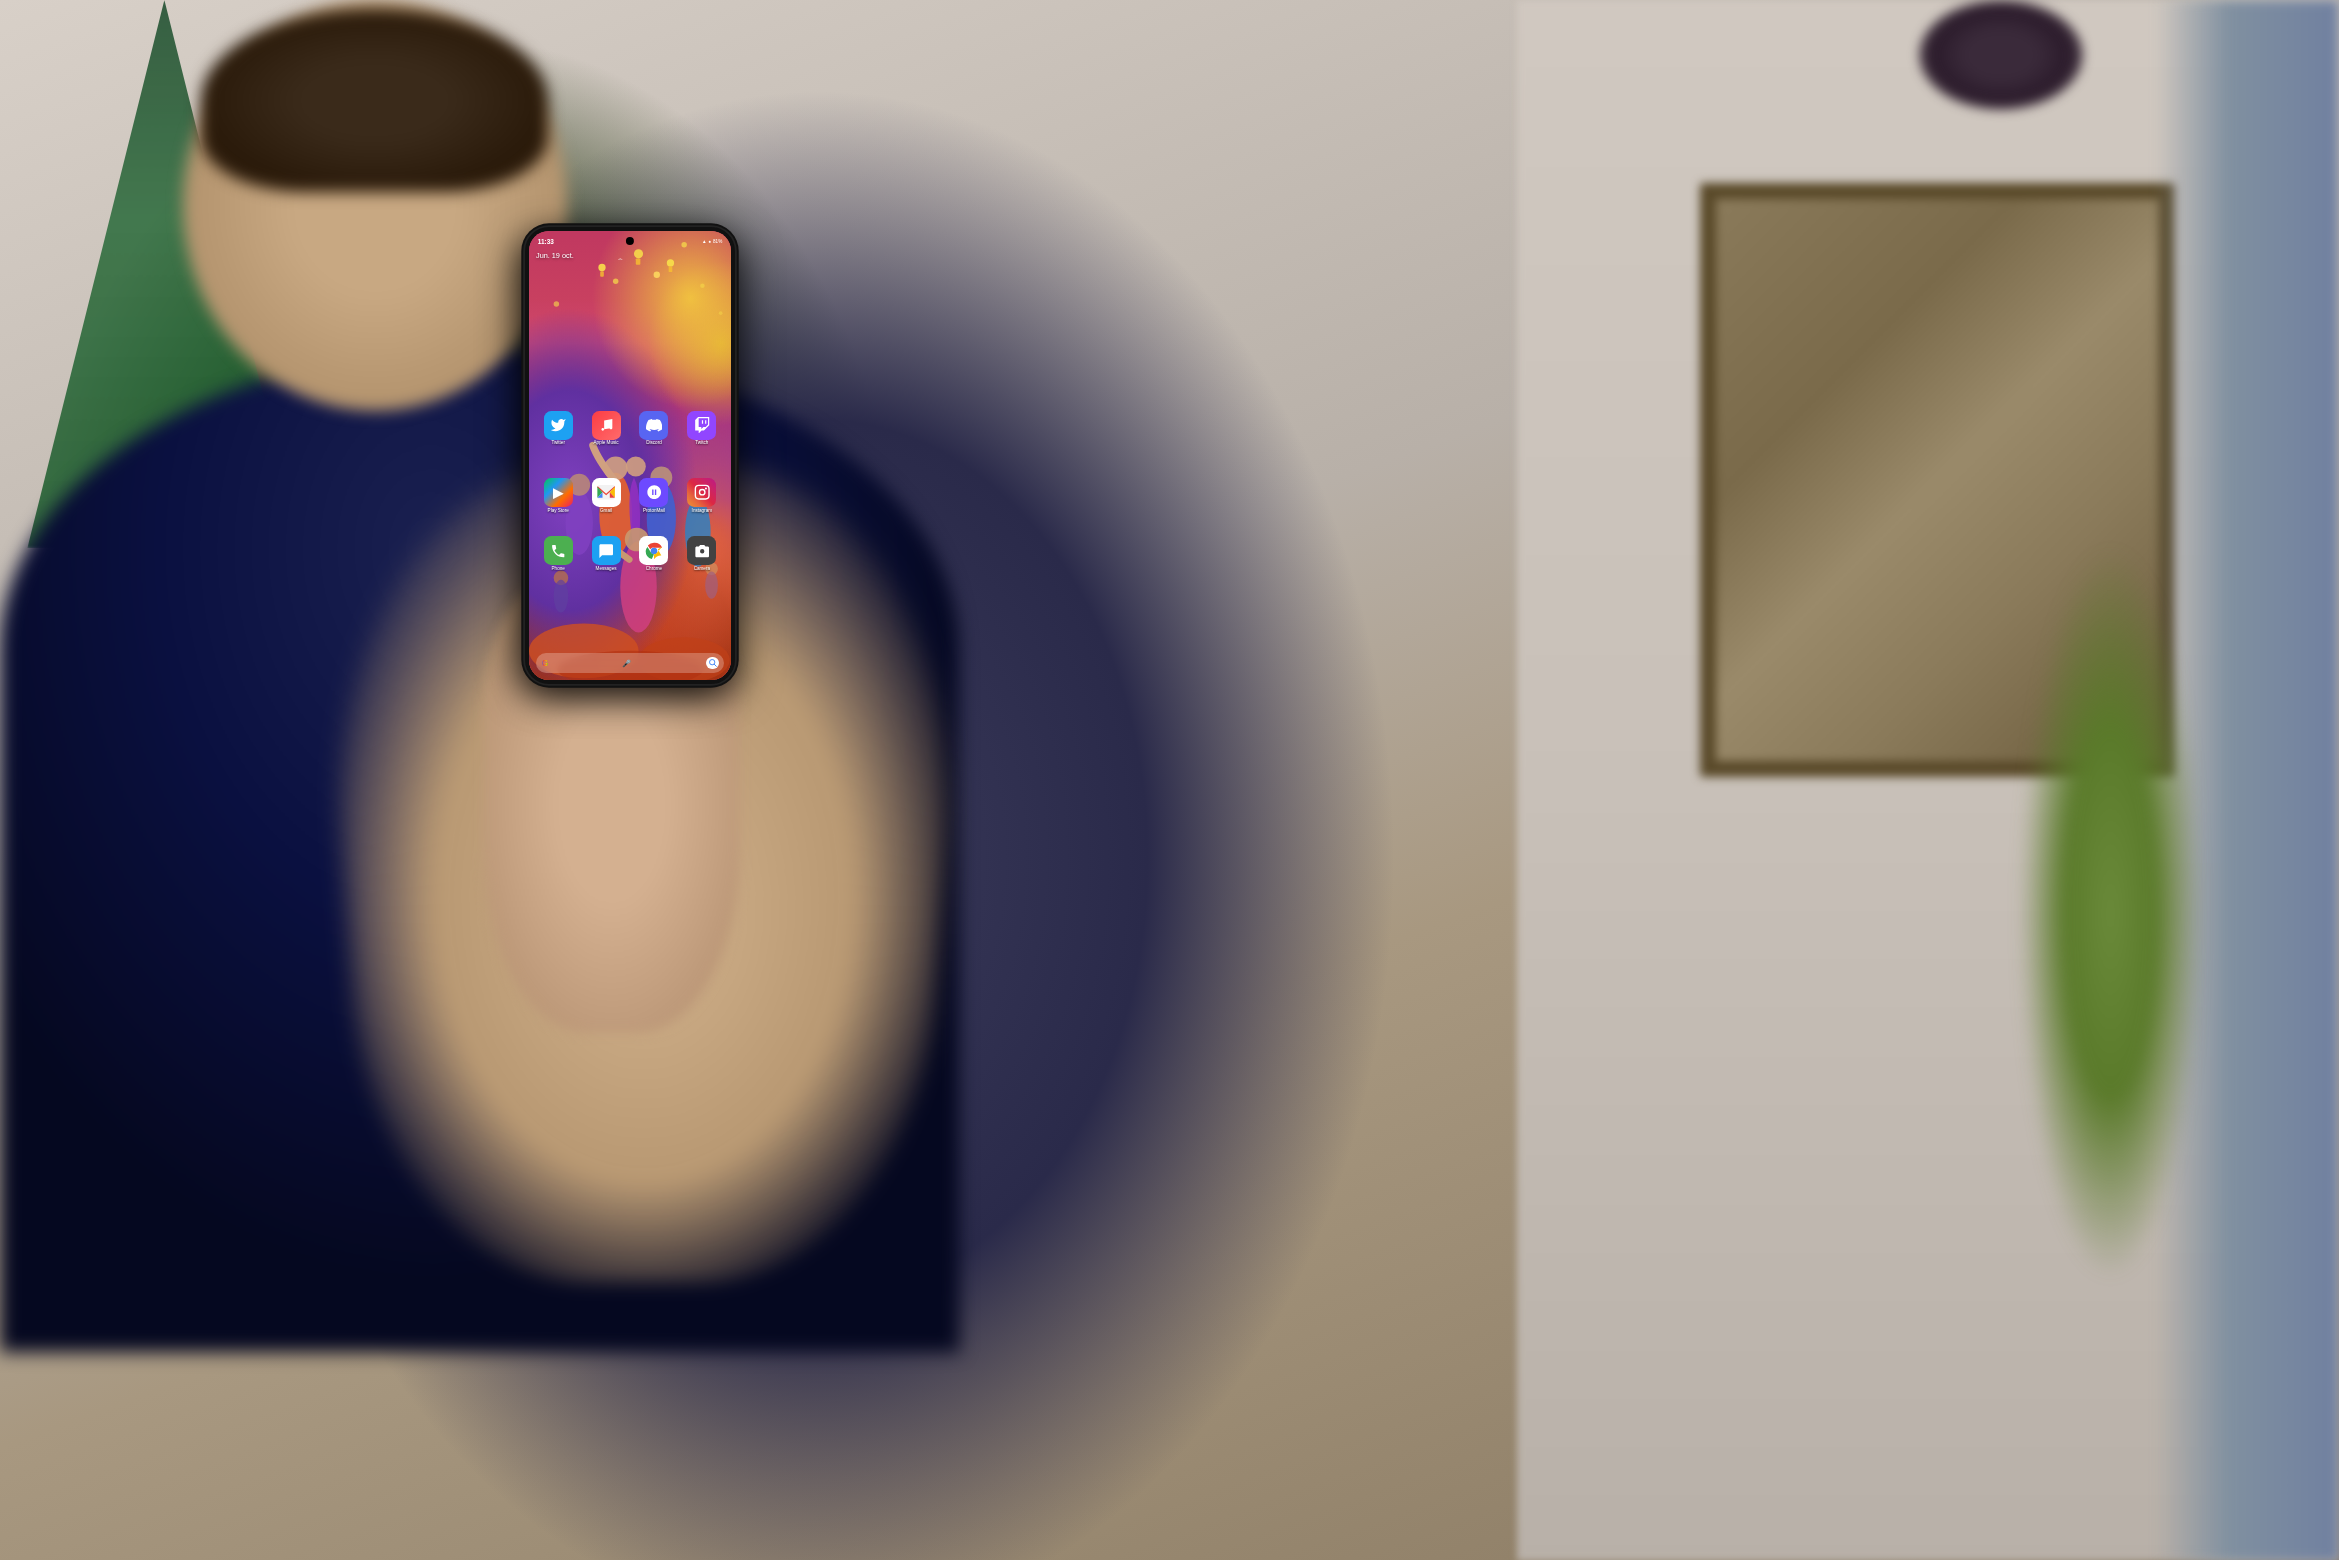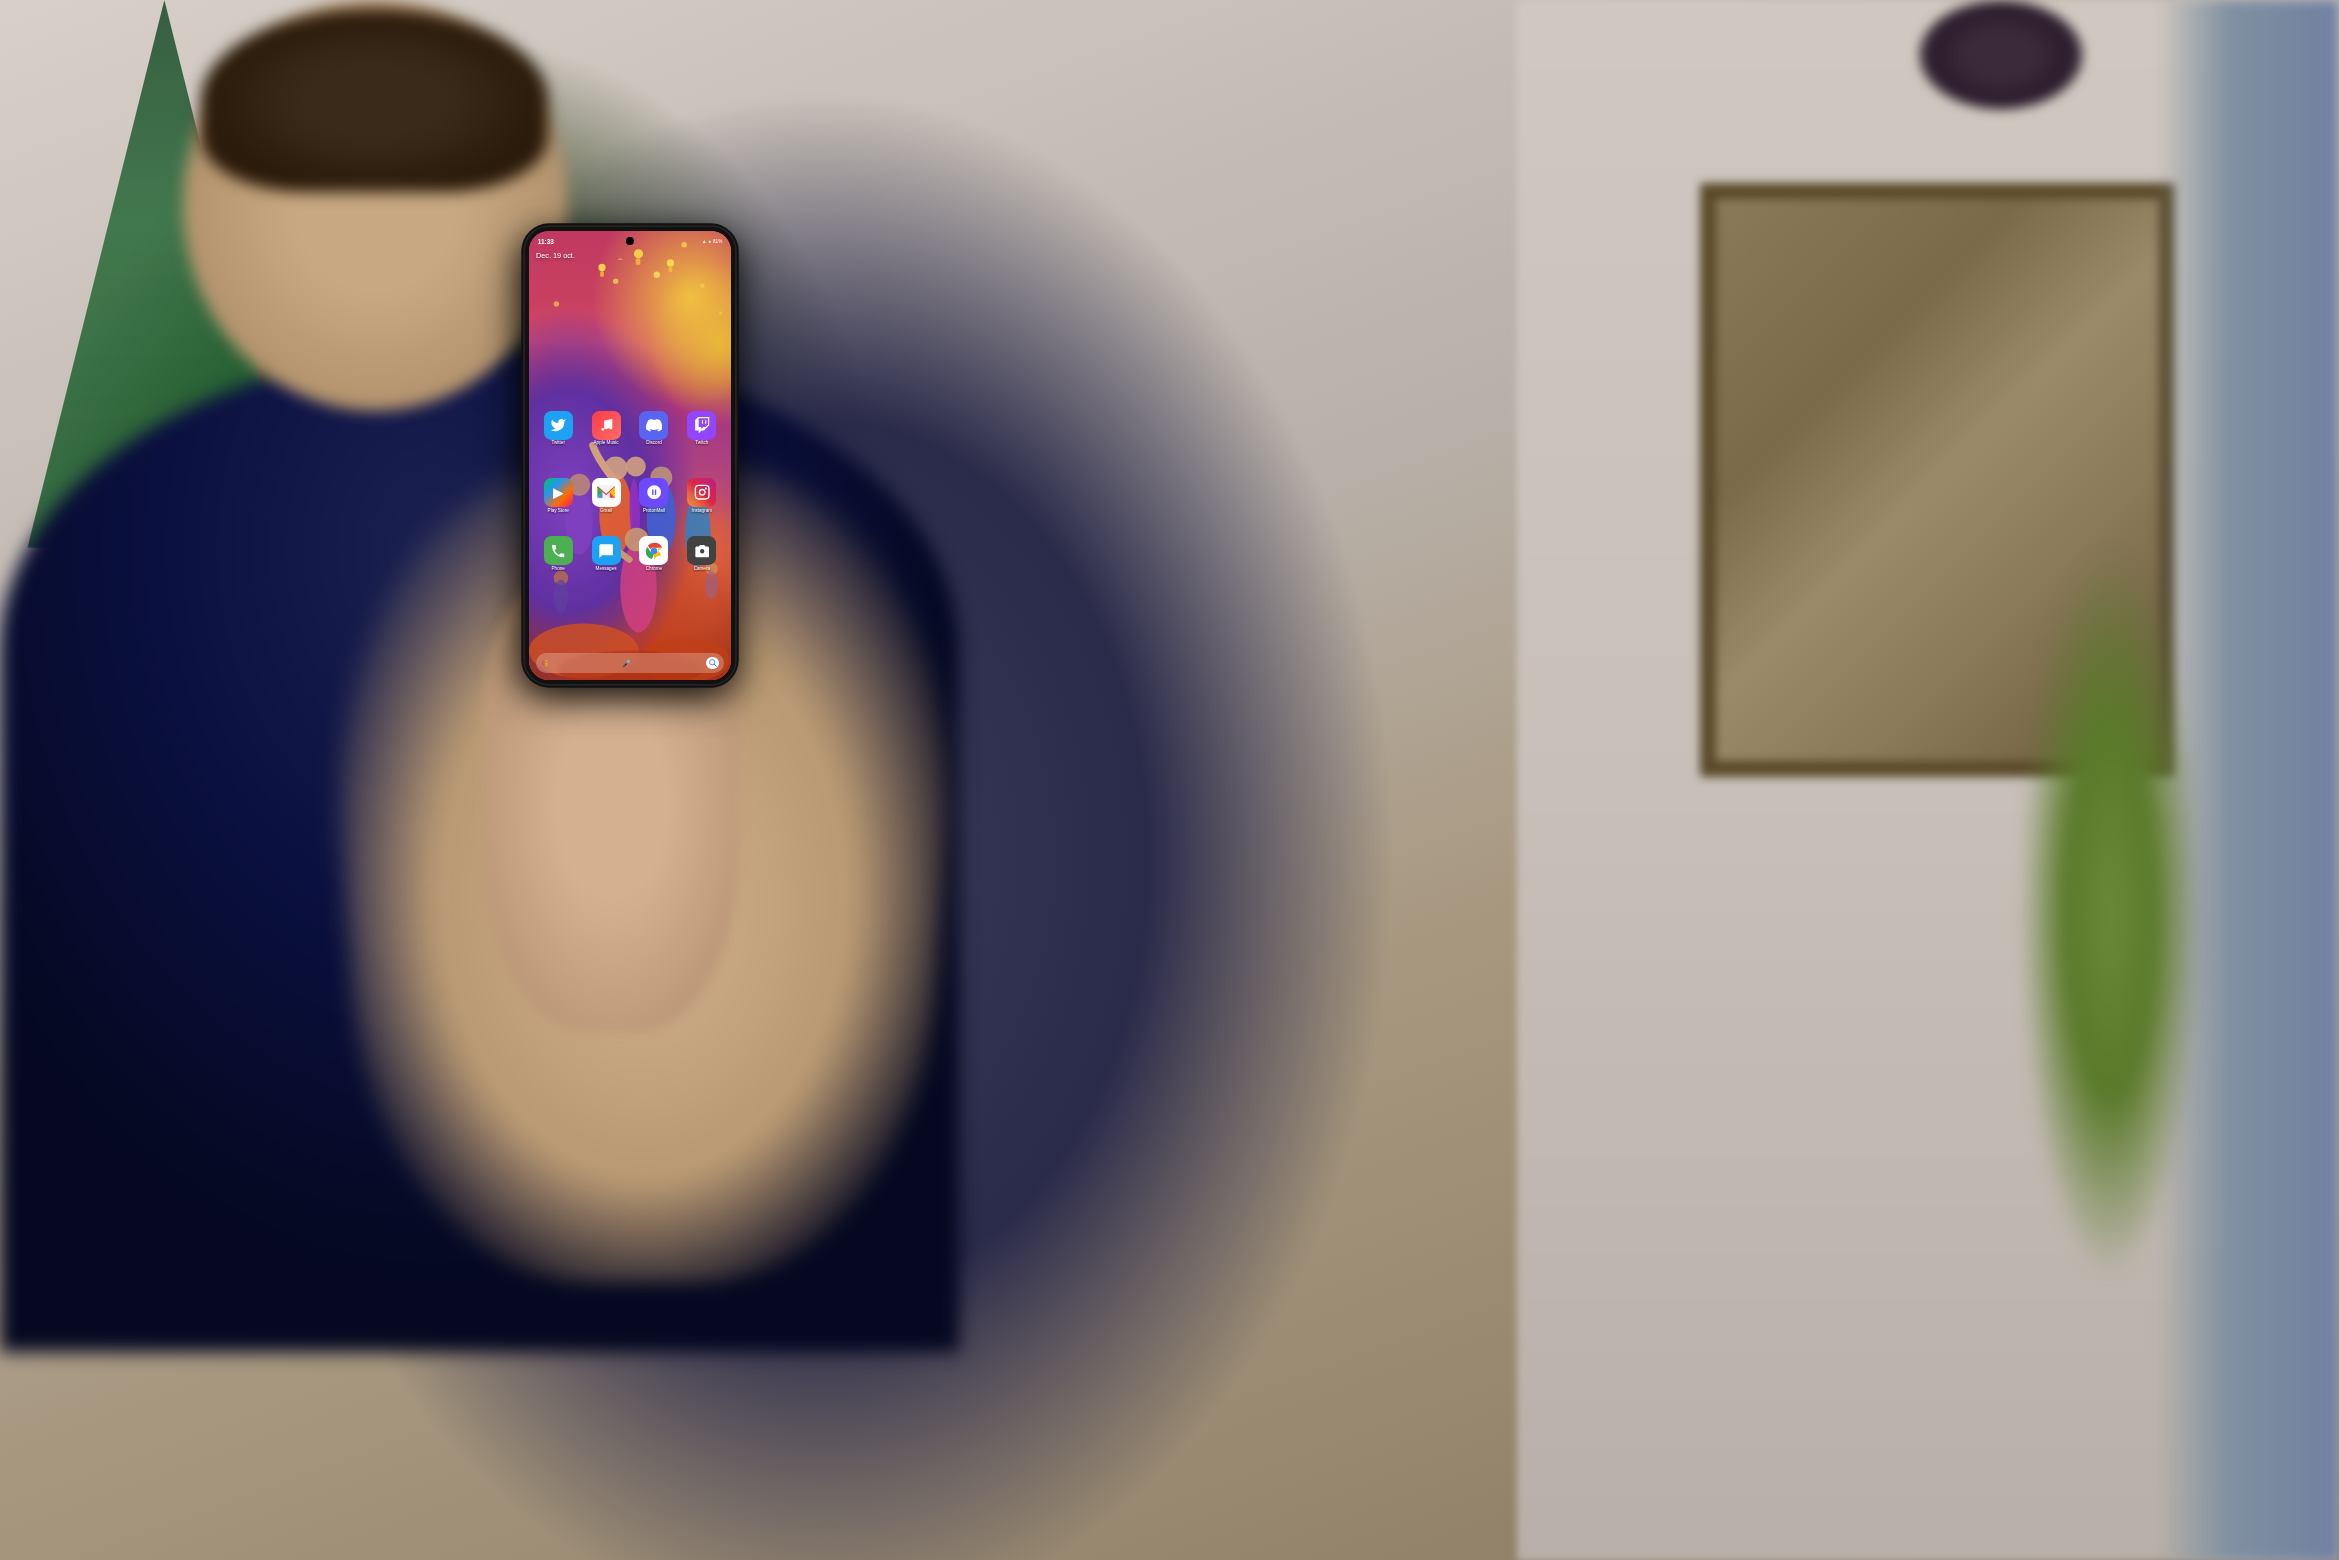--- a/index.html
+++ b/index.html
@@ -488,21 +488,21 @@
         <span class="status-time">11:33</span>
         <div class="status-icons">
           <span>▲</span>
           <span>●</span>
           <span>81%</span>
         </div>
       </div>
 
       <div class="camera-hole"></div>
 
-      <div class="phone-date">Dec. 19 oct.</div>
+      <div class="phone-date">Jun. 19 oct.</div>
 
       <div class="app-grid">
 
         <div class="app-icon">
           <div class="app-icon-img icon-twitter">
             <svg width="16.4" height="16.4" viewBox="0 0 24 24" fill="white">
               <path d="M23 3a10.9 10.9 0 01-3.14 1.53 4.48 4.48 0 00-7.86 3v1A10.66 10.66 0 013 4s-4 9 5 13a11.64 11.64 0 01-7 2c9 5 20 0 20-11.5a4.5 4.5 0 00-.08-.83A7.72 7.72 0 0023 3z"></path>
             </svg>
           </div>
           <span class="app-icon-label">Twitter</span>

